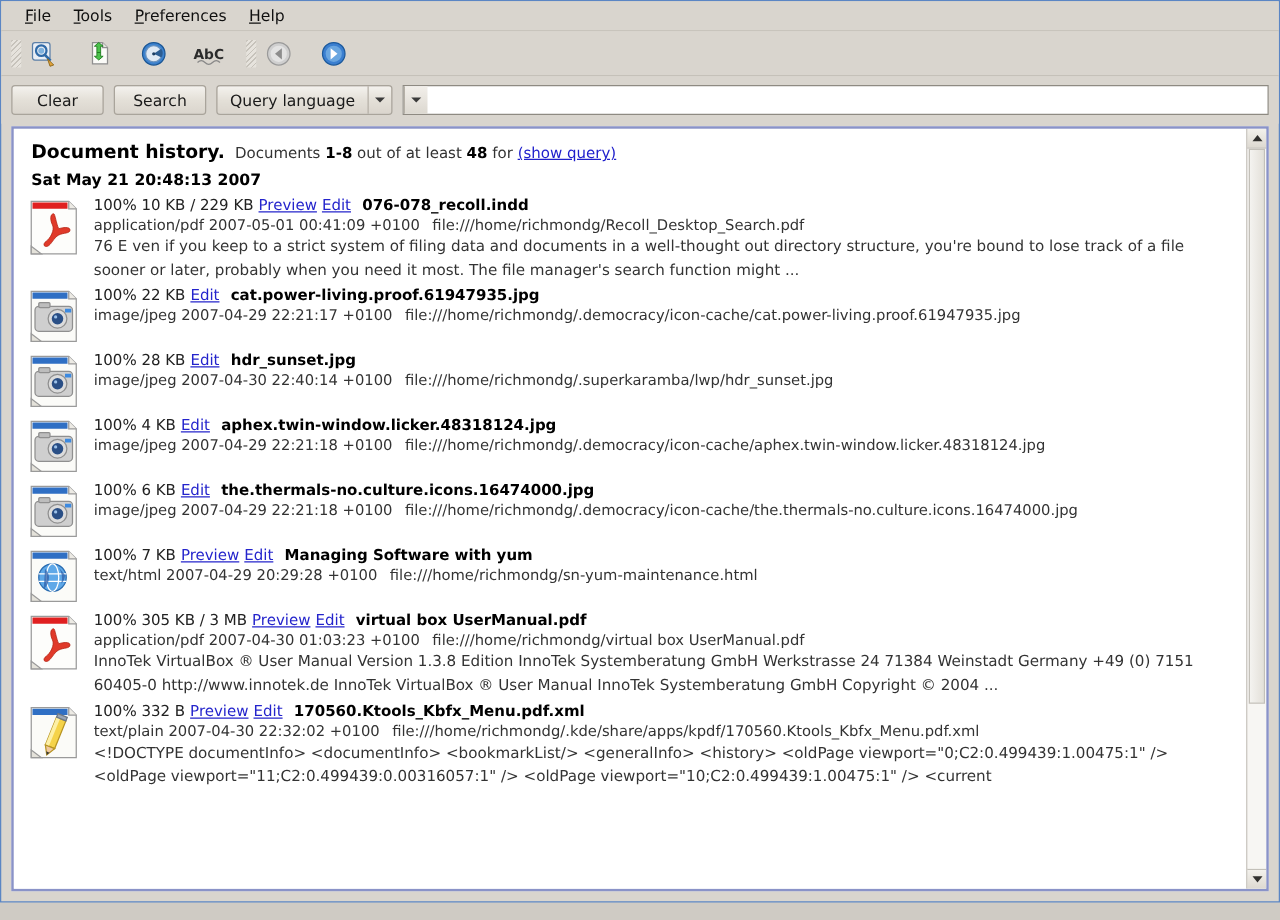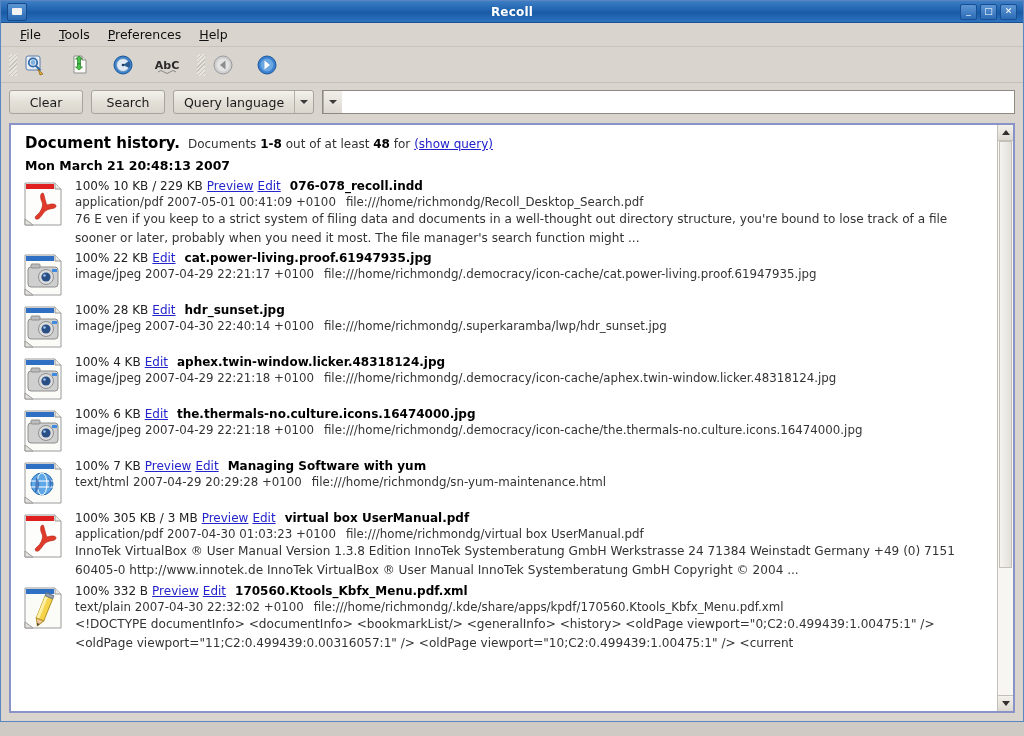--- a/index.html
+++ b/index.html
@@ -339,31 +339,20 @@
   
   .fileicon { position: relative; width: 40px; height: 46px; }
   .fileicon svg { display: block; }
 </style>
 </head>
 <body>
 
 <div id="app">
   <div class="window">
 
-    <div class="titlebar">
-      <div class="title-icon">
-          <i></i>
-        </div>
-      <div class="title-text">Recoll</div>
-      <div class="win-buttons">
-        <div class="win-btn">_</div>
-        <div class="win-btn">□</div>
-        <div class="win-btn">✕</div>
-      </div>
-    </div>
 
     <div class="menubar">
       <div class="menu-item"><u>F</u><span>ile</span></div>
       <div class="menu-item"><u>T</u><span>ools</span></div>
       <div class="menu-item"><u>P</u><span>references</span></div>
       <div class="menu-item"><u>H</u><span>elp</span></div>
     </div>
 
     <div class="toolbar">
       <div class="tb-grip"></div>
@@ -446,21 +435,21 @@
           <span class="hdr-meta">
             <span>Documents</span>
             <b>1-8</b>
             <span>out of at least</span>
             <b>48</b>
             <span>for</span>
             <a class="hdr-link" href="#">(show query)</a>
           </span>
         </div>
 
-        <div class="date-line">Mon March 21 20:48:13 2007</div>
+        <div class="date-line">Sat May 21 20:48:13 2007</div>
 
         <div id="entries">
             <div class="entry">
               <div class="entry-icon">
                 <div class="fileicon">
                   <svg width="40" height="46" viewBox="0 0 40 46">
                     <path d="M2 2 h30 l6 6 v36 H2z" fill="#fdfdfb" stroke="#9a9a9a"></path>
                     <path d="M32 2 v6 h6" fill="#eceae4" stroke="#9a9a9a"></path>
                     <rect x="3" y="3" width="28" height="5" fill="#e02020"></rect>
                     <path d="M2 38 l8 6 H2z" fill="#e4e2da" stroke="#9a9a9a"></path>

